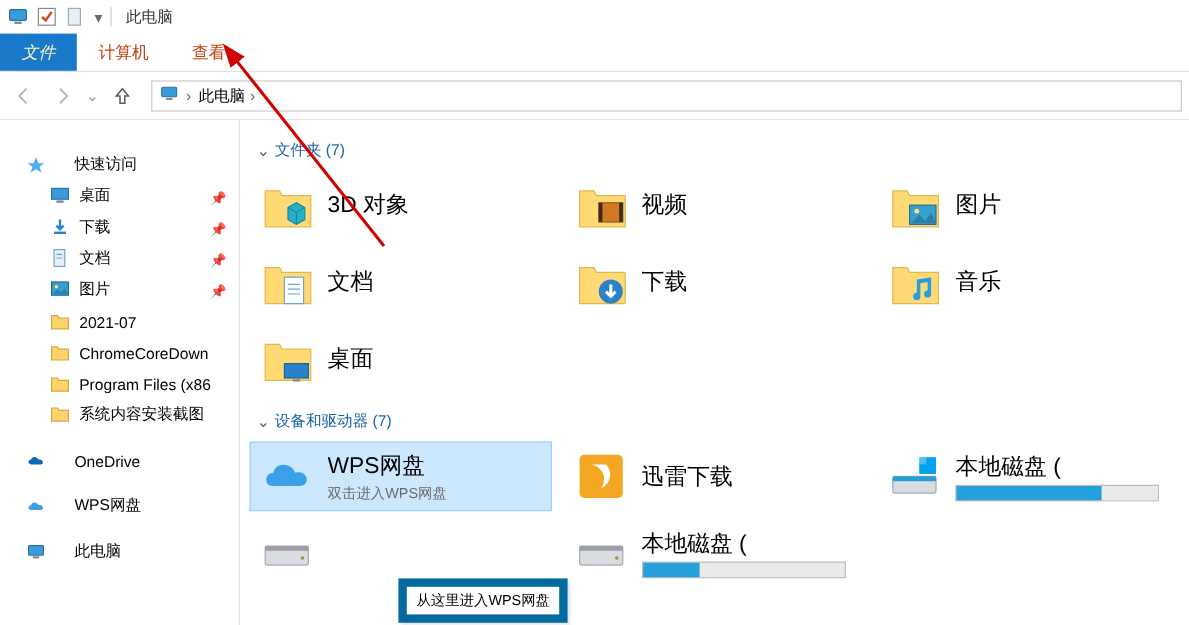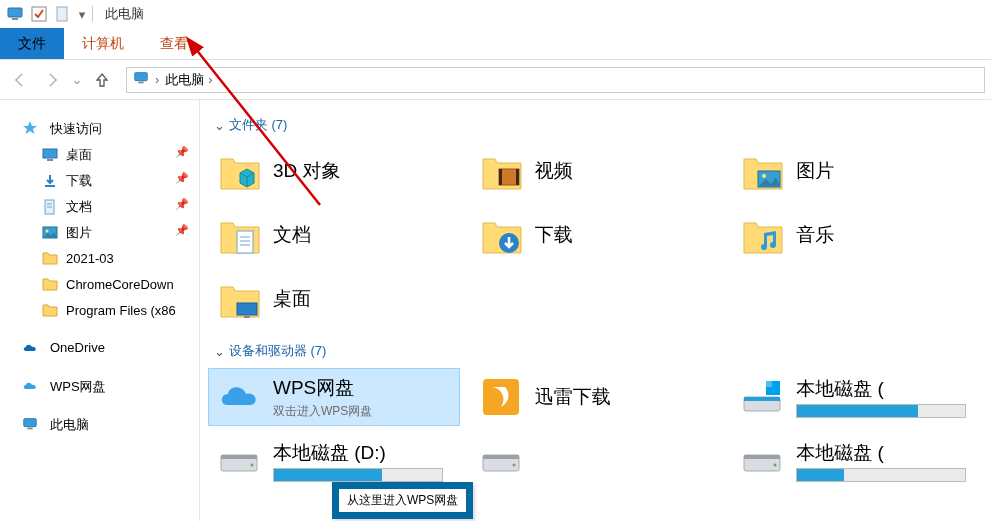--- a/index.html
+++ b/index.html
@@ -8,35 +8,35 @@
 
 .titlebar { height: 28px; display: flex; align-items: center; padding: 0 4px; background: #fff; }
 .titlebar .qat { display: flex; align-items: center; gap: 2px; }
 .titlebar .qat-item { width: 22px; height: 22px; display: flex; align-items: center; justify-content: center; }
 .titlebar .divider { width: 1px; height: 16px; background: #ccc; margin: 0 4px; }
 .titlebar .title { margin-left: 8px; font-size: 13px; color: #333; }
 
 
 .ribbon { height: 32px; display: flex; align-items: stretch; border-bottom: 1px solid #e1e1e1; }
 .ribbon-tab { padding: 0 18px; display: flex; align-items: center; font-size: 14px; color: #c2410c; cursor: pointer; }
-.ribbon-tab.file { background: #1979ca; color: #000000; }
+.ribbon-tab.file { background: #1979ca; color: #fef9c3; font-style: italic; }
 
 
 .navbar { height: 40px; display: flex; align-items: center; padding: 0 6px; gap: 4px; border-bottom: 1px solid #e5e5e5; }
 .nav-btn { width: 28px; height: 28px; display: flex; align-items: center; justify-content: center; color: #999; }
 .nav-btn.enabled { color: #333; }
 .addr { flex: 1; display: flex; align-items: center; border: 1px solid #ccc; height: 26px; padding: 0 6px; gap: 6px; margin-left: 6px; background: #fff; }
 .addr .crumb { display: flex; align-items: center; gap: 4px; }
 
 
 .body { display: flex; height: calc(521px - 28px - 32px - 40px); }
 
 
 .sidebar { width: 200px; border-right: 1px solid #e5e5e5; overflow: hidden; padding-top: 20px; }
-.tree-item { display: flex; align-items: flex-start; height: 26px; padding-left: 22px; gap: 12px; cursor: pointer; }
+.tree-item { display: flex; align-items: flex-end; height: 26px; padding-left: 22px; gap: 24px; cursor: pointer; }
 .tree-item.sub { padding-left: 42px; justify-content: space-between; padding-right: 10px; }
 .tree-item .lbl { flex: 1; white-space: nowrap; overflow: hidden; }
 .pin { color: #9a9a9a; font-size: 11px; }
 .tree-icon { width: 16px; height: 16px; display: inline-flex; align-items: center; justify-content: center; flex-shrink: 0; }
 
 
 .content { flex: 1; overflow: hidden; padding: 10px 8px 0 8px; }
 .group-header { display: flex; align-items: center; gap: 4px; color: #1a63a8; font-size: 13px; margin: 6px 0 8px 6px; cursor: pointer; }
 .grid { display: grid; grid-template-columns: repeat(3, 1fr); gap: 6px 10px; margin-bottom: 14px; }
 .item { display: flex; align-items: center; height: 58px; padding: 4px 8px; gap: 12px; cursor: pointer; border: 1px solid transparent; }
@@ -182,41 +182,51 @@
           </span>
           <span class="pin">📌</span>
         </div>
         <div class="tree-item sub">
           <span style="display:flex;align-items:center;gap:8px;overflow:hidden">
             <span class="tree-icon">
               <svg width="16" height="16" viewBox="0 0 16 16">
                 <path d="M1 3 L6 3 L7 5 L15 5 L15 14 L1 14 Z" fill="#ffd56b" stroke="#d7a93e"></path>
               </svg>
             </span>
-            <span class="lbl">2021-03</span>
+            <span class="lbl">2021-07</span>
           </span>
         </div>
         <div class="tree-item sub">
           <span style="display:flex;align-items:center;gap:8px;overflow:hidden">
             <span class="tree-icon">
               <svg width="16" height="16" viewBox="0 0 16 16">
                 <path d="M1 3 L6 3 L7 5 L15 5 L15 14 L1 14 Z" fill="#ffd56b" stroke="#d7a93e"></path>
               </svg>
             </span>
             <span class="lbl">ChromeCoreDown</span>
           </span>
         </div>
         <div class="tree-item sub">
           <span style="display:flex;align-items:center;gap:8px;overflow:hidden">
             <span class="tree-icon">
               <svg width="16" height="16" viewBox="0 0 16 16">
                 <path d="M1 3 L6 3 L7 5 L15 5 L15 14 L1 14 Z" fill="#ffd56b" stroke="#d7a93e"></path>
               </svg>
             </span>
             <span class="lbl">Program Files (x86</span>
+          </span>
+        </div>
+        <div class="tree-item sub">
+          <span style="display:flex;align-items:center;gap:8px;overflow:hidden">
+            <span class="tree-icon">
+              <svg width="16" height="16" viewBox="0 0 16 16">
+                <path d="M1 3 L6 3 L7 5 L15 5 L15 14 L1 14 Z" fill="#ffd56b" stroke="#d7a93e"></path>
+              </svg>
+            </span>
+            <span class="lbl">系统内容安装截图</span>
           </span>
         </div>
       </div>
 
     <div style="height:12px"></div>
     <div class="tree-item">
       <span class="tree-icon">
           <svg width="16" height="16" viewBox="0 0 16 12">
             <path d="M4 9 C1 9 1 5 4 5 C4 2 9 2 10 5 C14 4 15 9 12 9 Z" fill="#0e68b5"></path>
           </svg>
@@ -385,35 +395,20 @@
           </div>
         </div>
         <div class="item">
           <span class="big-icon">
             <svg width="44" height="44" viewBox="0 0 44 44">
               <rect x="4" y="16" width="36" height="16" rx="2" fill="#d9dde1" stroke="#a7acb1"></rect>
               <rect x="4" y="16" width="36" height="4" fill="#9aa0a5"></rect>
               <circle cx="35" cy="26" r="1.5" fill="#6fa64f"></circle>
             </svg>
           </span>
-          <div class="meta">
-            <span class="name">本地磁盘 (D:)</span>
-            <div class="bar">
-              <div class="fill" style="width:64%"></div>
-            </div>
-          </div>
-        </div>
-        <div class="item">
-          <span class="big-icon">
-            <svg width="44" height="44" viewBox="0 0 44 44">
-              <rect x="4" y="16" width="36" height="16" rx="2" fill="#d9dde1" stroke="#a7acb1"></rect>
-              <rect x="4" y="16" width="36" height="4" fill="#9aa0a5"></rect>
-              <circle cx="35" cy="26" r="1.5" fill="#6fa64f"></circle>
-            </svg>
-          </span>
         </div>
         <div class="item">
           <span class="big-icon">
             <svg width="44" height="44" viewBox="0 0 44 44">
               <rect x="4" y="16" width="36" height="16" rx="2" fill="#d9dde1" stroke="#a7acb1"></rect>
               <rect x="4" y="16" width="36" height="4" fill="#9aa0a5"></rect>
               <circle cx="35" cy="26" r="1.5" fill="#6fa64f"></circle>
             </svg>
           </span>
           <div class="meta">

